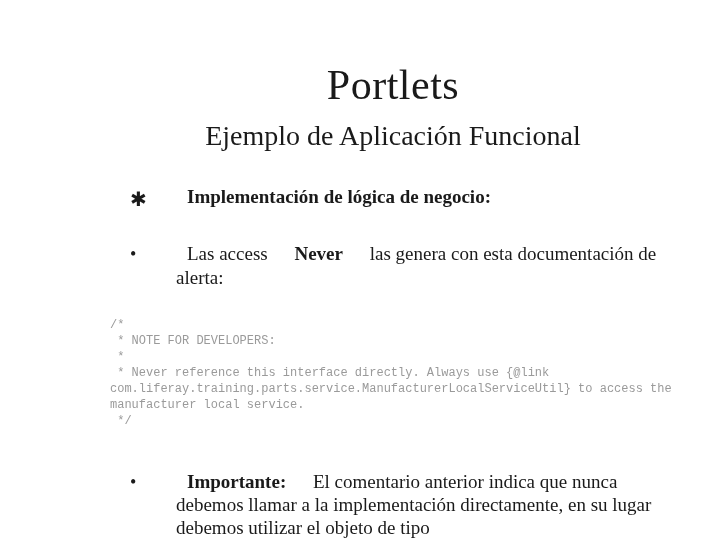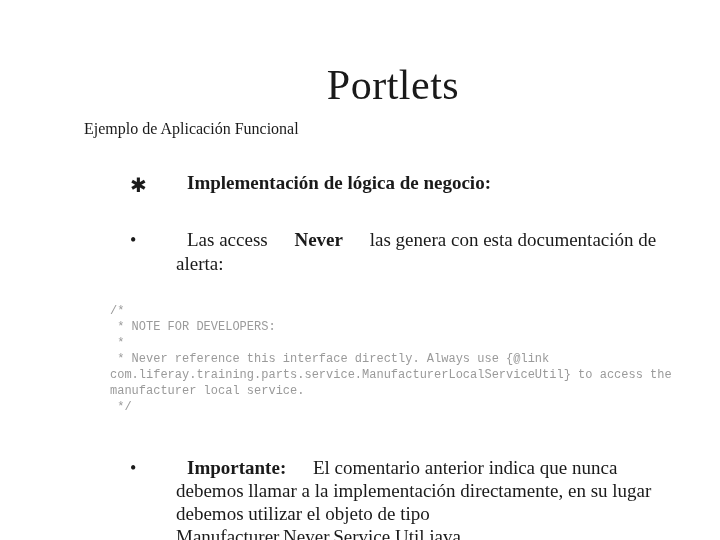--- a/index.html
+++ b/index.html
@@ -14,21 +14,22 @@
   }
 
   .title {
     text-align: center;
     font-size: 42px;
     font-weight: 400;
     margin-top: 8px;
     letter-spacing: 0.5px;
   }
   .subtitle {
-    font-size: 16px;
+    text-align: center;
+    font-size: 28px;
     font-weight: 400;
     margin-top: 2px;
   }
 
   .content {
     margin-top: 22px;
     padding-left: 24px;
   }
 
   .row {

